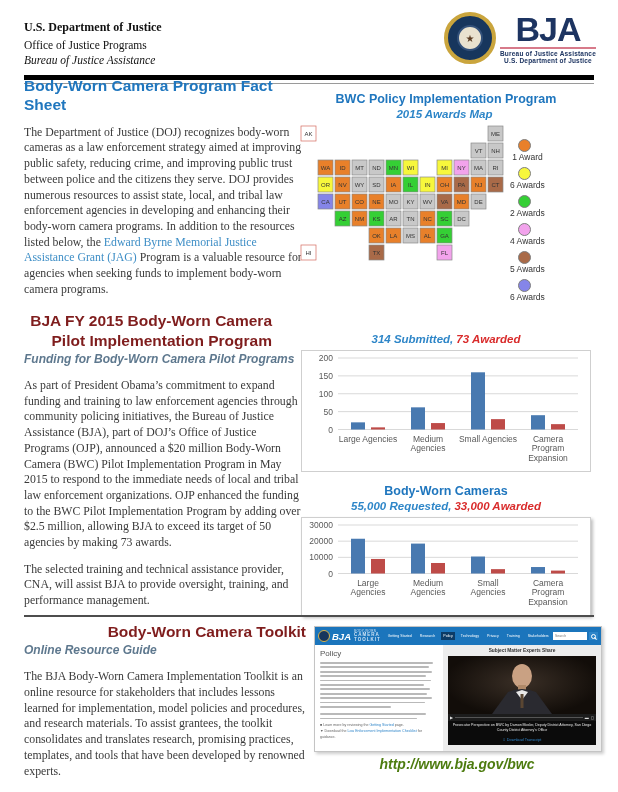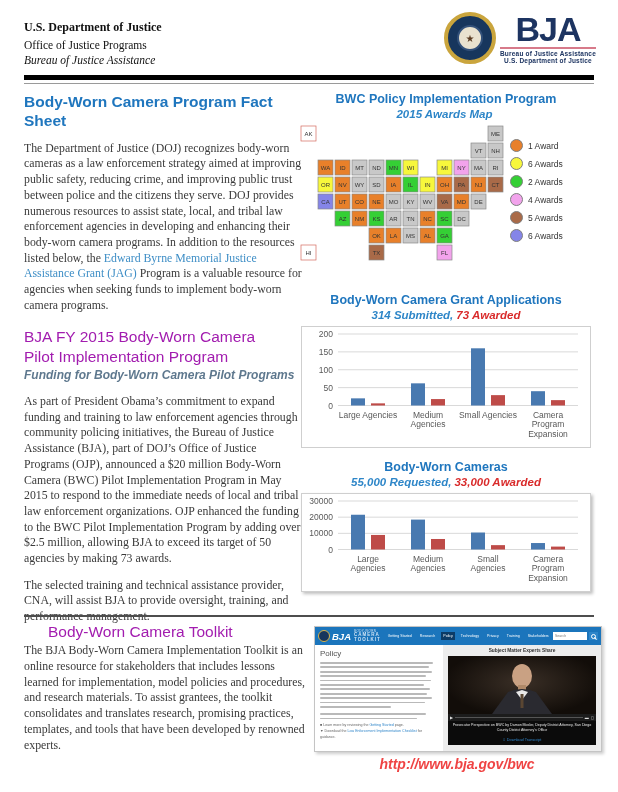--- a/index.html
+++ b/index.html
@@ -17,41 +17,41 @@
   .seal-in{width:22px;height:22px;border-radius:50%;background:#e9e2cf;border:2px solid #33517a;
            display:flex;align-items:center;justify-content:center;font-size:10px;color:#5a3b22;}
   .bja-block{text-align:center;line-height:1;}
   .bja-big{font-size:34px;font-weight:bold;color:#1d3461;letter-spacing:-1px;font-family:"Liberation Sans",sans-serif;}
   .bja-rule{height:2px;background:#d77a8a;margin:1px 0 2px 0;}
   .bja-sub{font-size:6.5px;font-weight:bold;color:#1d3461;letter-spacing:.2px;}
   .bar-black{position:absolute;left:24px;top:75px;width:570px;height:5px;background:#000;}
   .bar-thin{position:absolute;left:24px;top:83px;width:570px;height:1px;background:#9a9a9a;}
 
   
-  .col-left{position:absolute;left:24px;top:88px;width:279px;}
+  .col-left{position:absolute;left:24px;top:72px;width:279px;}
   h1.sec{font-size:15.5px;font-weight:bold;color:#1f76be;margin:4px 0 10px 0;line-height:1.25;}
-  h2.sec{font-size:15.5px;font-weight:normal;color:#a21caf;margin:14px 0 2px 0;line-height:1.25;max-width:248px;}
+  h2.sec{font-size:15.5px;font-weight:bold;color:#7f1d1d;margin:14px 0 2px 0;line-height:1.25;max-width:248px;text-align:right;}
   .sec-sub{font-size:12px;font-style:italic;font-weight:bold;color:#5e788e;margin:0 0 12px 0;}
   .body-p{font-family:"Liberation Serif",serif;font-size:11.8px;line-height:1.33;color:#3a3a3a;margin:0 0 11px 0;}
   .body-link{color:#3e8ec6;cursor:pointer;}
 
   .divider{position:absolute;left:24px;top:615px;width:570px;height:2px;background:#4d4d4d;}
   .toolkit-left{position:absolute;left:24px;top:622px;width:282px;}
 
   
   .col-right{position:absolute;left:300px;top:92px;width:292px;}
   .rc-title{font-size:12.5px;font-weight:bold;color:#1f76be;text-align:center;line-height:1.2;}
   .rc-sub{font-size:11.5px;font-weight:bold;font-style:italic;text-align:center;margin:1px 0 5px 0;}
   .rc-sub .blue{color:#2e86c8;margin-right:3px;}
   .rc-sub .red{color:#d92b2b;}
 
   .map-wrap{display:flex;align-items:flex-start;margin:2px 0 26px 0;}
   .map-svg{flex:0 0 auto;}
   .legend{margin-left:4px;margin-top:14px;}
-  .legend-item{display:flex;align-items:center;margin-bottom:5px;}
+  .legend-item{display:flex;align-items:center;margin-bottom:5px;flex-direction:column;}
   .legend-dot{width:11px;height:11px;border-radius:50%;border:1px solid #7f7f7f;margin-right:5px;flex:0 0 auto;}
   .legend-label{font-size:8.5px;color:#333;}
 
   .chart-box{background:#fff;border:1px solid #cfcfcf;margin:4px auto 12px auto;width:288px;}
   .chart-box.shadow{box-shadow:2px 2px 3px rgba(0,0,0,.25);}
 
   
   .site{position:absolute;left:314px;top:626px;width:286px;height:124px;background:#fff;
         border:1px solid #c4c4c4;box-shadow:2px 2px 3px rgba(0,0,0,.2);font-family:"Liberation Sans",sans-serif;}
   .site-nav{height:18px;background:#1b75bc;display:flex;align-items:center;padding:0 3px;}
@@ -75,21 +75,21 @@
   .site-bullets .lk{color:#2f85c9;cursor:pointer;}
   .site-col-r{flex:1;background:#ededed;padding:3px 4px;}
   .panel-h{font-size:4.8px;font-weight:bold;color:#333;text-align:center;margin-bottom:3px;}
   .video{background:#000;width:148px;margin:0 auto;}
   .vid-screen{height:58px;position:relative;overflow:hidden;background:radial-gradient(ellipse at 50% 45%,#3a2f26 0%,#120d09 75%);}
   .vid-ctrl{height:7px;background:#1c1c1c;display:flex;align-items:center;color:#ddd;font-size:4px;padding:0 2px;gap:2px;}
   .vid-ctrl .grow{flex:1;height:1.5px;background:#555;}
   .vid-cap{background:#0b0b0b;color:#e8e8e8;font-size:3.6px;text-align:center;padding:2px 3px;line-height:1.5;}
   .vid-dl{background:#0b0b0b;color:#2f85c9;font-size:3.8px;text-align:center;padding:1px 0 3px 0;cursor:pointer;}
   .site-url{position:absolute;left:314px;top:756px;width:286px;text-align:center;
-            font-size:14px;font-weight:bold;font-style:italic;color:#ef4444;cursor:pointer;}
+            font-size:14px;font-weight:bold;font-style:italic;color:#4d7c0f;cursor:pointer;}
 </style>
 </head>
 <body>
 
 <div class="page">
 
   <div class="hdr-left">
     <div class="hdr-l1">U.S. Department of Justice</div>
     <div class="hdr-l2">Office of Justice Programs</div>
     <div class="hdr-l3">Bureau of Justice Assistance</div>
@@ -247,21 +247,20 @@
             <span class="legend-dot" style="background: rgb(169, 106, 72);"></span>
             <span class="legend-label">5 Awards</span>
           </div>
           <div class="legend-item">
             <span class="legend-dot" style="background: rgb(133, 133, 232);"></span>
             <span class="legend-label">6 Awards</span>
           </div>
         </div>
     </div>
 
-    <div class="rc-title">Body-Worn Camera Grant Applications</div>
     <div class="rc-sub">
       <span class="blue">314 Submitted,</span><span class="red">73 Awarded</span>
     </div>
     <div class="chart-box"><svg width="286" height="116" viewBox="0 0 286 116">
           <line x1="36" y1="78.5" x2="276" y2="78.5" stroke="#d9d9d9" stroke-width="1"></line>
           <text x="31" y="81.5" text-anchor="end" font-size="8.5" fill="#595959" font-family="&quot;Liberation Sans&quot;,sans-serif">0</text>
           <line x1="36" y1="60.625" x2="276" y2="60.625" stroke="#d9d9d9" stroke-width="1"></line>
           <text x="31" y="63.625" text-anchor="end" font-size="8.5" fill="#595959" font-family="&quot;Liberation Sans&quot;,sans-serif">50</text>
           <line x1="36" y1="42.75" x2="276" y2="42.75" stroke="#d9d9d9" stroke-width="1"></line>
           <text x="31" y="45.75" text-anchor="end" font-size="8.5" fill="#595959" font-family="&quot;Liberation Sans&quot;,sans-serif">100</text>
@@ -315,20 +314,21 @@
           <rect x="249" y="52.59" width="14" height="2.9099999999999966" fill="#BE4B48"></rect>
           <text x="246" y="67.5" text-anchor="middle" font-size="8.5" fill="#595959" font-family="&quot;Liberation Sans&quot;,sans-serif">Camera</text>
           <text x="246" y="77" text-anchor="middle" font-size="8.5" fill="#595959" font-family="&quot;Liberation Sans&quot;,sans-serif">Program</text>
           <text x="246" y="86.5" text-anchor="middle" font-size="8.5" fill="#595959" font-family="&quot;Liberation Sans&quot;,sans-serif">Expansion</text>
         </svg></div>
   </div>
 
   <div class="divider"></div>
   <div class="toolkit-left">
     <h2 class="sec" style="max-width:none;margin-top:0;padding-left:24px;">Body-Worn Camera Toolkit</h2>
+    <div class="sec-sub">Online Resource Guide</div>
     <p class="body-p">The BJA Body-Worn Camera Implementation Toolkit is an online resource for stakeholders that includes lessons learned for implementation, model policies and procedures, and research materials. To assist grantees, the toolkit consolidates and translates research, promising practices, templates, and tools that have been developed by renowned experts.</p>
   </div>
 
   <div class="site">
     <div class="site-nav">
       <div class="site-seal"></div>
       <div class="site-logo">BJA</div>
       <div class="site-brand">
         <div class="sb1">BODY-WORN</div>
         <div class="sb2">CAMERA</div>

